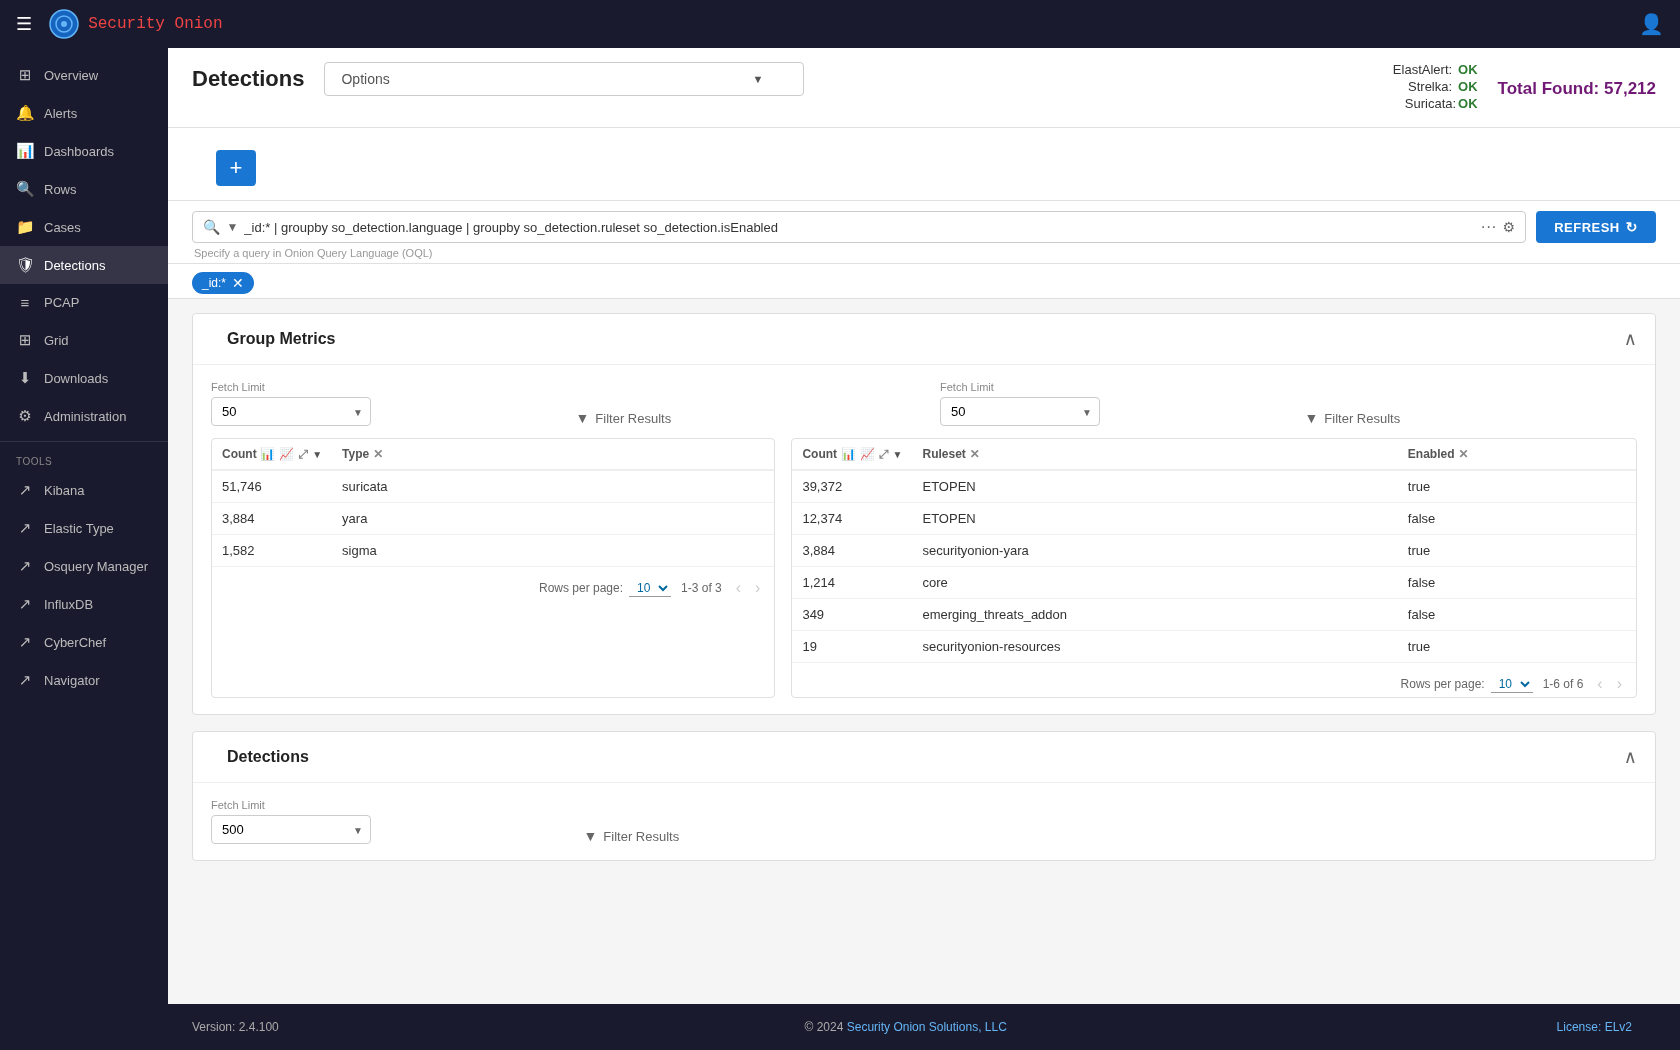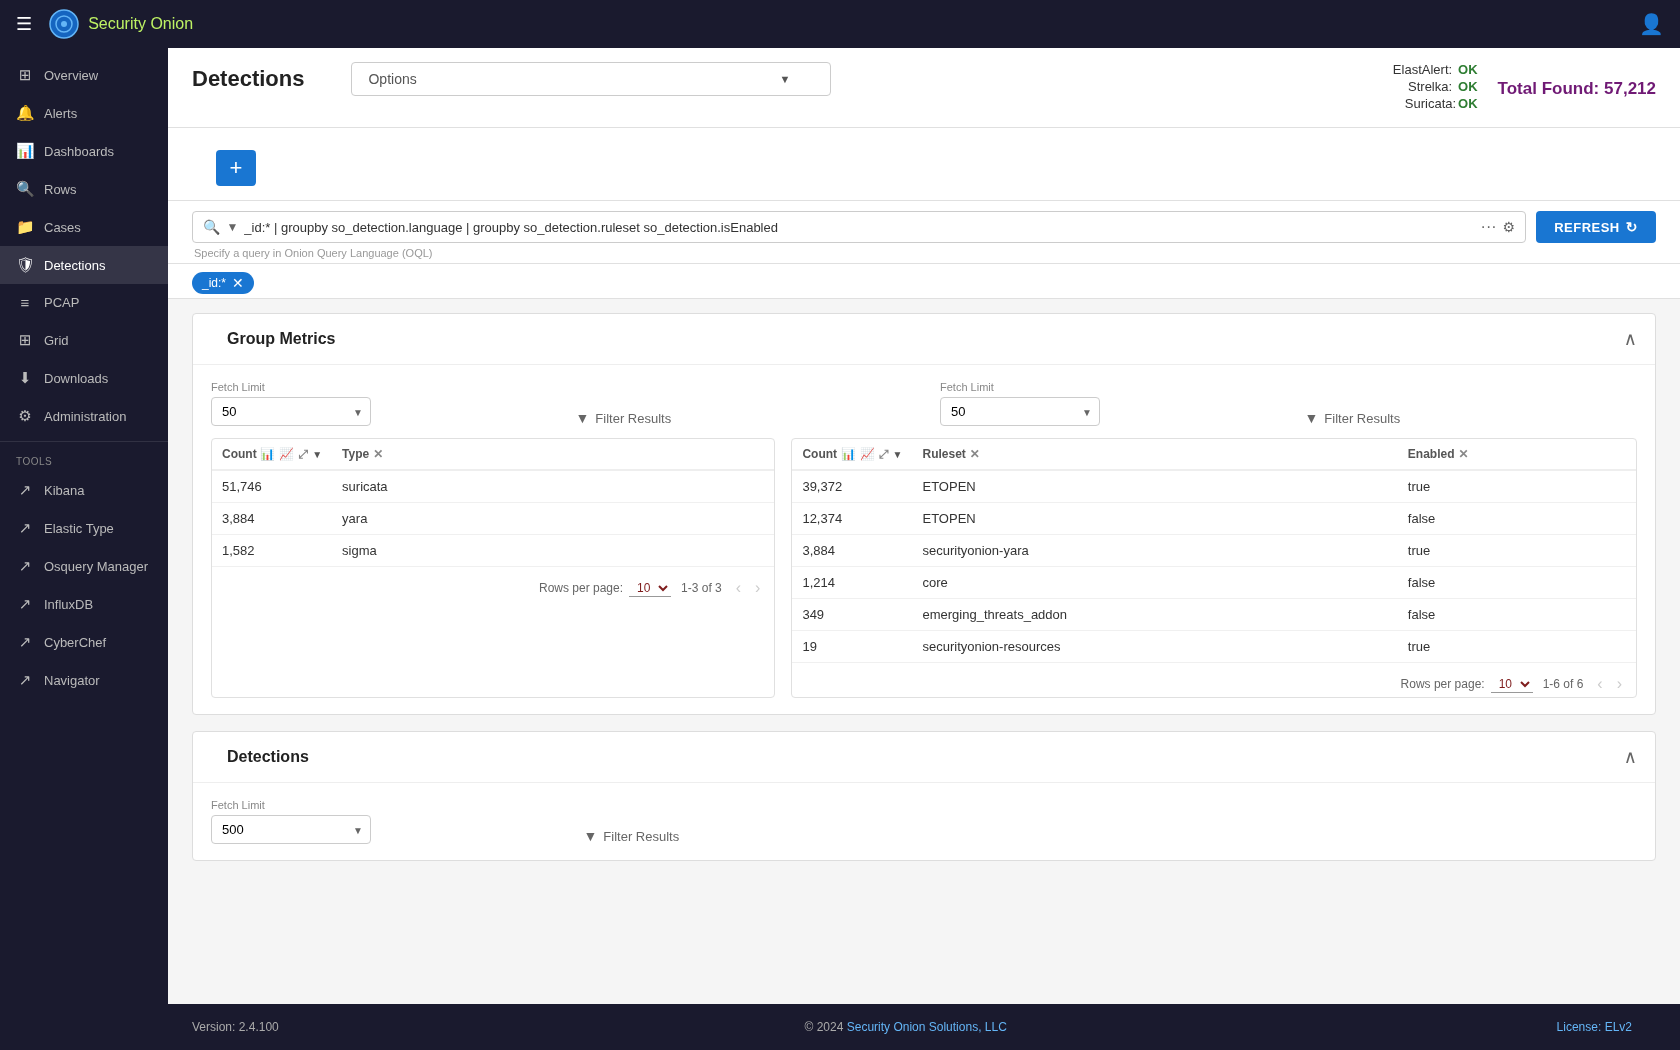--- a/index.html
+++ b/index.html
@@ -11,21 +11,21 @@
       color: white;
       height: 48px;
       display: flex;
       align-items: center;
       padding: 0 16px;
       flex-shrink: 0;
       justify-content: space-between;
     }
     .topbar-left { display: flex; align-items: center; gap: 16px; }
     .hamburger { cursor: pointer; font-size: 18px; color: white; }
-    .logo { display: flex; align-items: center; gap: 8px; color: #bef264; font-size: 16px; font-weight: 500; }
+    .logo { display: flex; align-items: center; gap: 8px; color: #ef4444; font-size: 16px; font-weight: 500; font-family: Liberation Mono, monospace; }
     .logo-icon { width: 32px; height: 32px; }
     .topbar-right { color: white; font-size: 20px; cursor: pointer; }
 
     
     .layout { display: flex; flex: 1; overflow: hidden; }
 
     
     .sidebar {
       width: 168px;
       background: #1a1a2e;
@@ -184,21 +184,21 @@
       padding: 10px 10px 2px;
       font-size: 12px;
       color: #666;
       gap: 10px;
     }
     .rows-per-page { display: flex; align-items: center; gap: 6px; }
     .rows-select {
       border: none;
       border-bottom: 1px solid #999;
       font-size: 12px;
-      color: #7f1d1d;
+      color: #0369a1;
       background: transparent;
       padding: 0 4px;
       cursor: pointer;
     }
     .pagination { display: flex; align-items: center; gap: 6px; }
     .page-btn { background: none; border: none; cursor: pointer; color: #555; font-size: 16px; padding: 2px 4px; }
     .page-btn:disabled { color: #ccc; cursor: default; }
 
     
     .bottombar {
@@ -304,21 +304,21 @@
       <span class="icon">↗</span>
       <span>Navigator</span>
     </div>
   </nav>
 
   <div class="main">
 
     <div style="background:white; padding: 14px 24px 0; border-bottom: 1px solid #e0e0e0;">
       <div style="display:flex; align-items:flex-start; gap:20px; margin-bottom:12px;">
         <h1 class="detections-title">Detections</h1>
-        <div style="flex:1; max-width:480px;margin-left:27px;">
+        <div style="flex:1; max-width:480px;">
           <div class="options-dropdown">
             <span>Options</span>
             <span style="font-size:11px;">▼</span>
           </div>
         </div>
         <div style="margin-left:auto; text-align:right;">
           <div style="display:flex; gap:6px; justify-content:flex-end; font-size:13px; margin-bottom:2px;">
             <span>ElastAlert:</span>
             <span class="status-ok">OK</span>
           </div>

